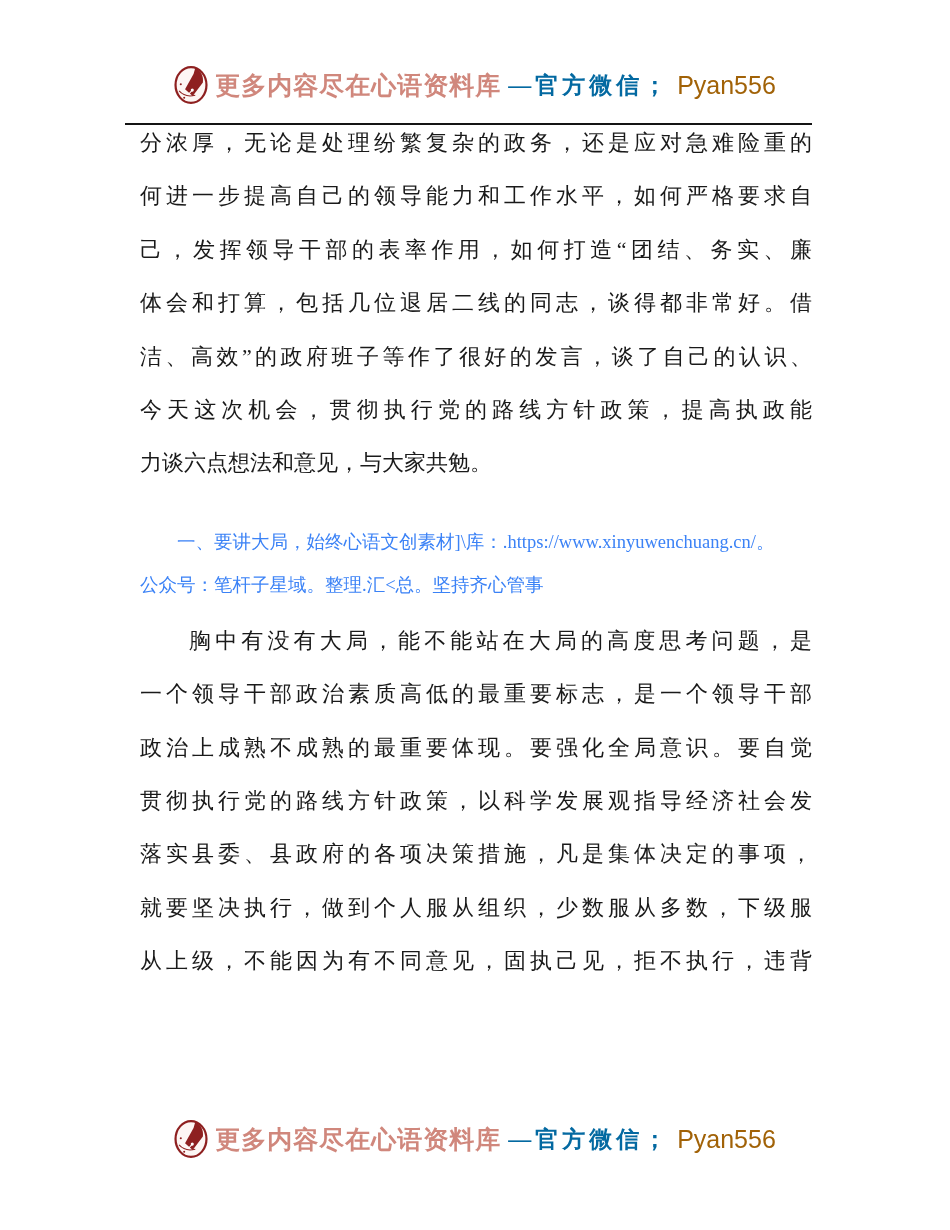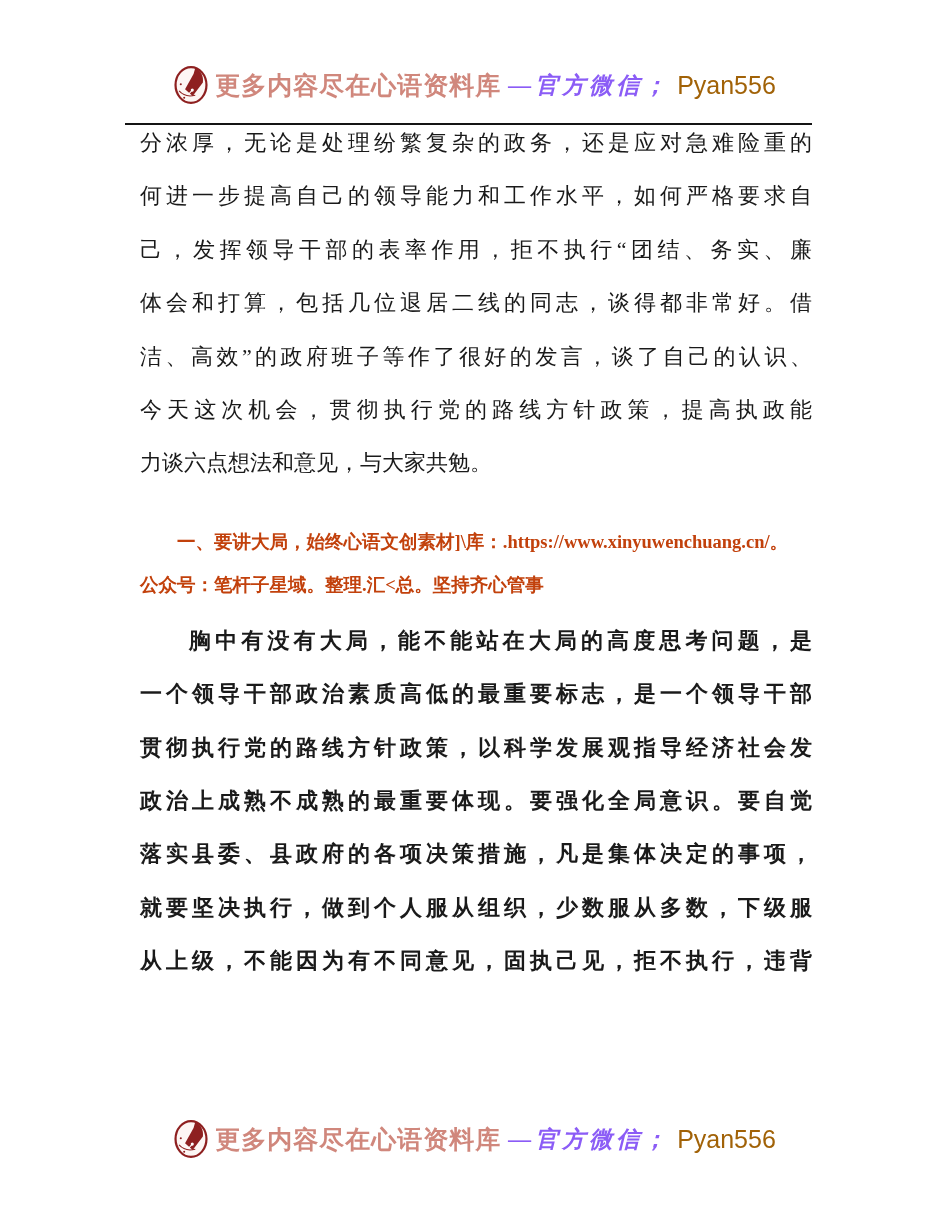--- a/index.html
+++ b/index.html
@@ -30,22 +30,21 @@
   .logo { display: inline-flex; align-items: center; }
   .brand-text {
     font-size: 25px;
     font-weight: 700;
     color: #d0877c;
     letter-spacing: 1px;
   }
   .brand-wechat {
     font-size: 23px;
     font-weight: 700;
-    font-style: italic;
-    color: #8b5cf6;
+    color: #0369a1;
     letter-spacing: 4px;
   }
   .brand-id {
     font-family: "Liberation Sans", "DejaVu Sans", sans-serif;
     font-size: 25px;
     color: #a16207;
   }
 
   .divider {
     position: absolute;
@@ -72,27 +71,27 @@
     text-align-last: justify;
   }
   .para .line:last-child { text-align-last: left; }
   .para.justify-last .line:last-child { text-align-last: justify; }
   .para.indent-first .line:first-child { text-indent: 49px; }
 
   .heading { margin-top: 31px; }
   .heading .line {
     font-size: 18.5px;
     line-height: 43px;
-    font-weight: 700;
-    color: #c2410c;
+    font-weight: 400;
+    color: #3b82f6;
     white-space: nowrap;
   }
   .heading .line:first-child { text-indent: 37px; }
 
-  .para2 { margin-top: 7px; font-weight: bold; }
+  .para2 { margin-top: 7px; }
 </style>
 </head>
 <body>
 
 <div class="page">
 
   <div class="brand header">
     <span class="logo">
       <svg width="34" height="40" viewBox="0 0 40 46">
         <ellipse cx="20" cy="23" rx="18.2" ry="21" fill="#fdf6f4" stroke="#8e2020" stroke-width="2.6"></ellipse>
@@ -108,35 +107,35 @@
     <span class="brand-wechat">—官方微信；</span>
     <span class="brand-id">Pyan556</span>
   </div>
 
   <div class="divider"></div>
 
   <div class="content">
     <div class="para para1">
         <div class="line">分浓厚，无论是处理纷繁复杂的政务，还是应对急难险重的</div>
         <div class="line">何进一步提高自己的领导能力和工作水平，如何严格要求自</div>
-        <div class="line">己，发挥领导干部的表率作用，拒不执行“团结、务实、廉</div>
+        <div class="line">己，发挥领导干部的表率作用，如何打造“团结、务实、廉</div>
         <div class="line">体会和打算，包括几位退居二线的同志，谈得都非常好。借</div>
         <div class="line">洁、高效”的政府班子等作了很好的发言，谈了自己的认识、</div>
         <div class="line">今天这次机会，贯彻执行党的路线方针政策，提高执政能</div>
         <div class="line">力谈六点想法和意见，与大家共勉。</div>
       </div>
     <div class="heading">
         <div class="line">一、要讲大局，始终心语文创素材]\库：.https://www.xinyuwenchuang.cn/。</div>
         <div class="line">公众号：笔杆子星域。整理.汇&lt;总。坚持齐心管事</div>
       </div>
     <div class="para para2 indent-first justify-last">
         <div class="line">胸中有没有大局，能不能站在大局的高度思考问题，是</div>
         <div class="line">一个领导干部政治素质高低的最重要标志，是一个领导干部</div>
+        <div class="line">政治上成熟不成熟的最重要体现。要强化全局意识。要自觉</div>
         <div class="line">贯彻执行党的路线方针政策，以科学发展观指导经济社会发</div>
-        <div class="line">政治上成熟不成熟的最重要体现。要强化全局意识。要自觉</div>
         <div class="line">落实县委、县政府的各项决策措施，凡是集体决定的事项，</div>
         <div class="line">就要坚决执行，做到个人服从组织，少数服从多数，下级服</div>
         <div class="line">从上级，不能因为有不同意见，固执己见，拒不执行，违背</div>
       </div>
   </div>
 
   <div class="brand footer">
     <span class="logo">
       <svg width="34" height="40" viewBox="0 0 40 46">
         <ellipse cx="20" cy="23" rx="18.2" ry="21" fill="#fdf6f4" stroke="#8e2020" stroke-width="2.6"></ellipse>

